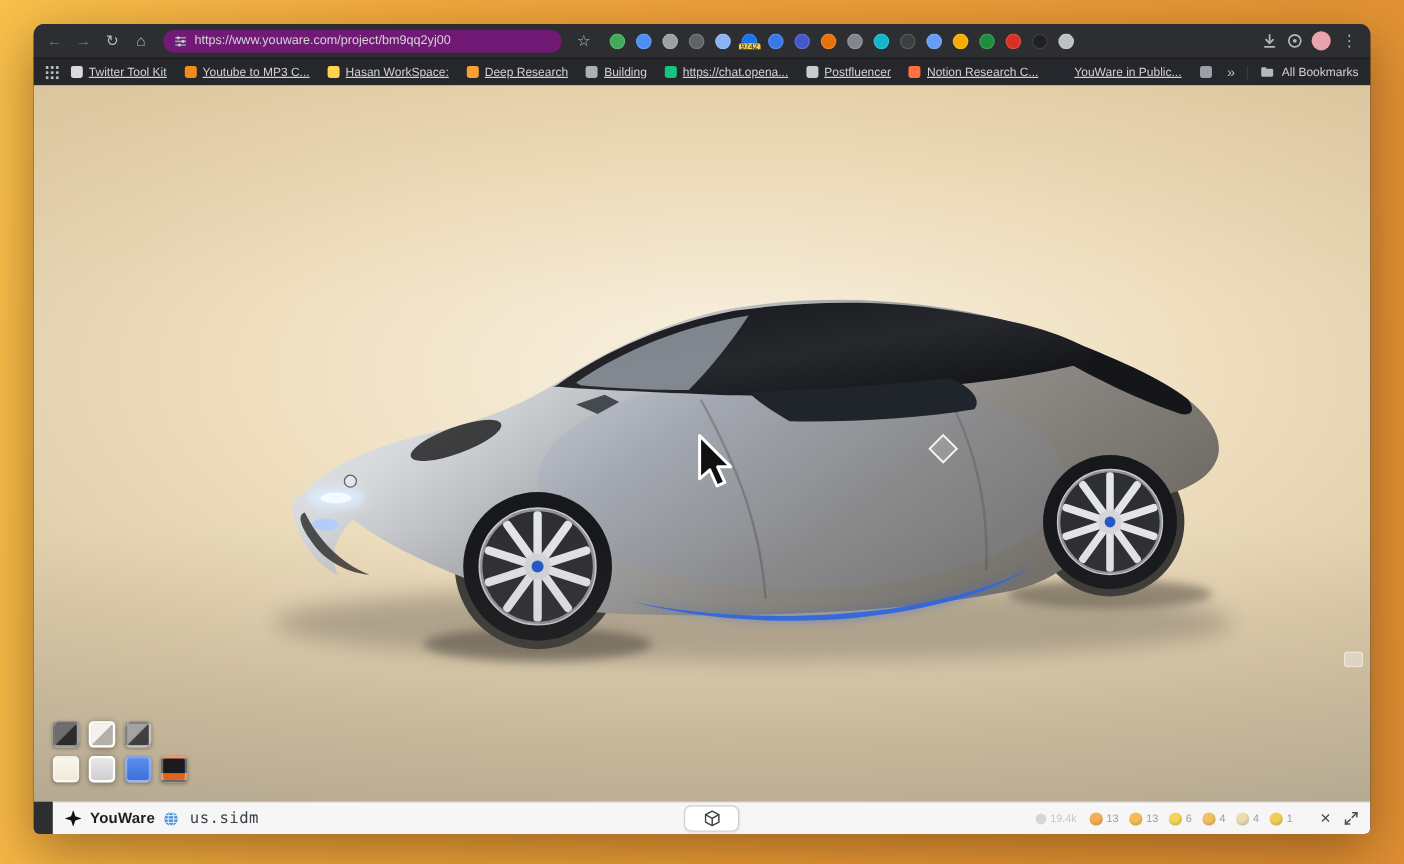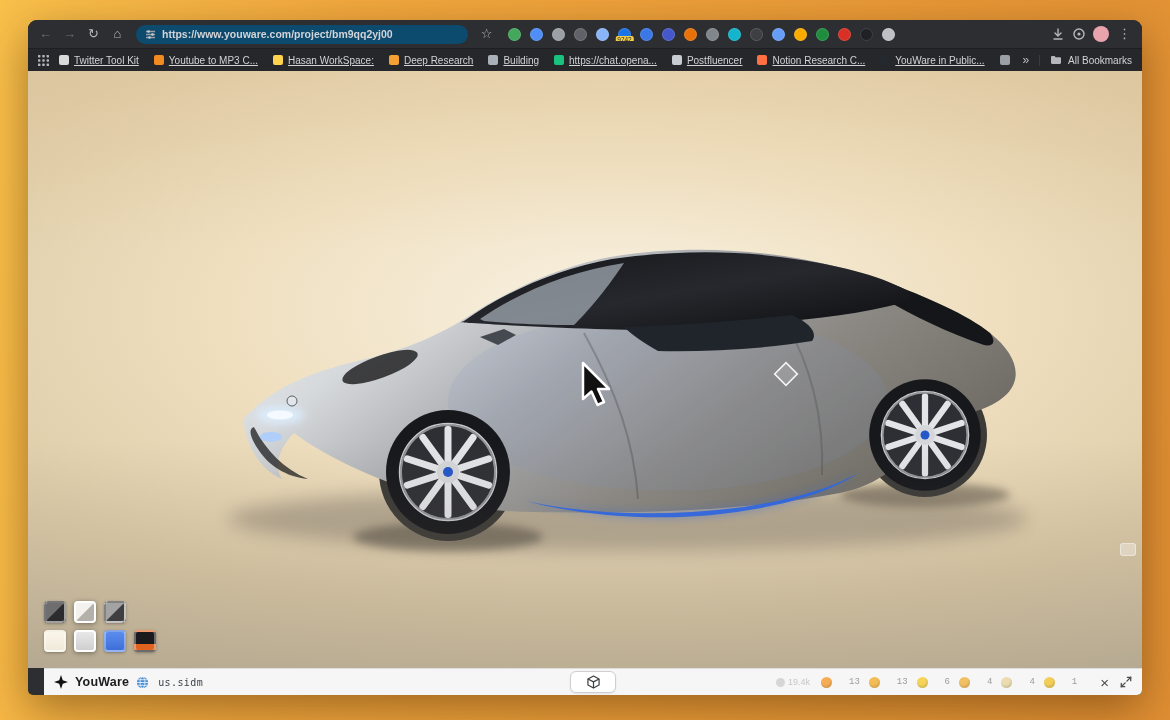--- a/index.html
+++ b/index.html
@@ -14,21 +14,21 @@
     position:absolute; left:28px; top:20px; width:1114px; height:675px;
     border-radius:9px 9px 5px 5px; overflow:hidden;
     box-shadow:0 14px 44px rgba(60,30,0,.45);
     display:flex; flex-direction:column; background:#2d2e32;
   }
 
   
   .toolbar { height:28px; background:#2d2e32; display:flex; align-items:center; padding:0 9px; gap:7px; flex:none; }
   .tb-icon { color:#b4b7bc; font-size:13px; line-height:28px; width:17px; text-align:center; flex:none; cursor:default; }
   .tb-icon.dim { color:#6c6f75; }
-  .urlbar { flex:0 0 332px; height:19px; background:#0c4a6e; border-radius:10px; display:flex; align-items:center; padding:0 9px; gap:6px; margin:0 3px;font-weight:bold; }
+  .urlbar { flex:0 0 332px; height:19px; background:#701a75; border-radius:10px; display:flex; align-items:center; padding:0 9px; gap:6px; margin:0 3px; }
   .url-text { color:#d2d4d7; font-size:10.5px; white-space:nowrap; overflow:hidden; }
   .ext-row { display:flex; align-items:center; gap:9px; flex:1 1 auto; padding-left:6px; overflow:hidden; }
   .ext { width:13px; height:13px; border-radius:50%; position:relative; flex:none; box-shadow:inset 0 0 0 1px rgba(255,255,255,.15); }
   .ext .badge { position:absolute; bottom:-3px; left:50%; transform:translateX(-50%); background:#f7d04a; color:#222;
     font-size:6.5px; font-style:normal; padding:0 2px; border-radius:2px; line-height:8px; white-space:nowrap; }
   .avatar { width:16px; height:16px; border-radius:50%; background:#e9a3ad; flex:none; }
   .tool-svg { flex:none; display:block; }
 
   
   .bookmarksbar { height:23px; background:#26272a; border-top:1px solid #1e1f22; display:flex; align-items:center; padding:0 10px; gap:10px; flex:none; }
@@ -54,28 +54,28 @@
   .swatch { width:22px; height:22px; border-radius:4px; border:2px solid rgba(255,255,255,.35); box-shadow:0 1px 3px rgba(0,0,0,.3); cursor:pointer; }
   .swatch.selected { border-color:#ffffff; box-shadow:0 1px 5px rgba(0,0,0,.4); }
 
   .watermark { position:absolute; right:6px; bottom:112px; width:16px; height:13px; border-radius:3px;
     background:rgba(255,255,255,.35); box-shadow:inset 0 0 0 1px rgba(255,255,255,.4); z-index:3; }
 
   
   .statusbar { height:27px; background:#f6f6f6; border-top:1px solid #dedede; display:flex; align-items:center;
     padding:0 10px; gap:7px; position:relative; flex:none;margin-left:16px; }
   .brand { font-size:12.5px; font-weight:700; color:#1c1c1e; letter-spacing:.2px; }
-  .site-id { font-family:"DejaVu Sans Mono", monospace; font-size:10px; color:#3a3f4a; letter-spacing:.4px; margin-left:2px; }
+  .site-id { font-family:"DejaVu Sans Mono", monospace; font-size:13px; color:#3a3f4a; letter-spacing:.4px; margin-left:2px; }
   .center-btn { position:absolute; left:50%; top:50%; transform:translate(-50%,-50%);
     width:46px; height:22px; border:1px solid #cfcfcf; border-radius:6px; background:#fff;
     display:flex; align-items:center; justify-content:center; box-shadow:0 1px 2px rgba(0,0,0,.08); cursor:pointer; }
   .right-group { margin-left:auto; display:flex; align-items:center; gap:11px; }
   .view-count { display:flex; align-items:center; gap:3px; color:#c7c7c7; font-size:9px; }
   .vdot { width:9px; height:9px; border-radius:50%; background:#d6d6d6; display:inline-block; }
-  .reaction { display:flex; align-items:flex-start; gap:17px; opacity:.85; cursor:pointer;font-family:Liberation Mono, monospace; }
+  .reaction { display:flex; align-items:flex-start; gap:3px; opacity:.85; cursor:pointer; }
   .edot { width:11px; height:11px; border-radius:50%; display:inline-block; box-shadow:inset -1px -2px 2px rgba(0,0,0,.15); }
   .rcount { font-size:9px; color:#8d8d8d; }
   .close-btn { font-size:15px; color:#4d4d4d; margin-left:12px; line-height:1; cursor:pointer; }
   .expand-btn { display:flex; cursor:pointer; }
 </style>
 </head>
 <body>
 
 <div class="desktop">
   <div class="window">

